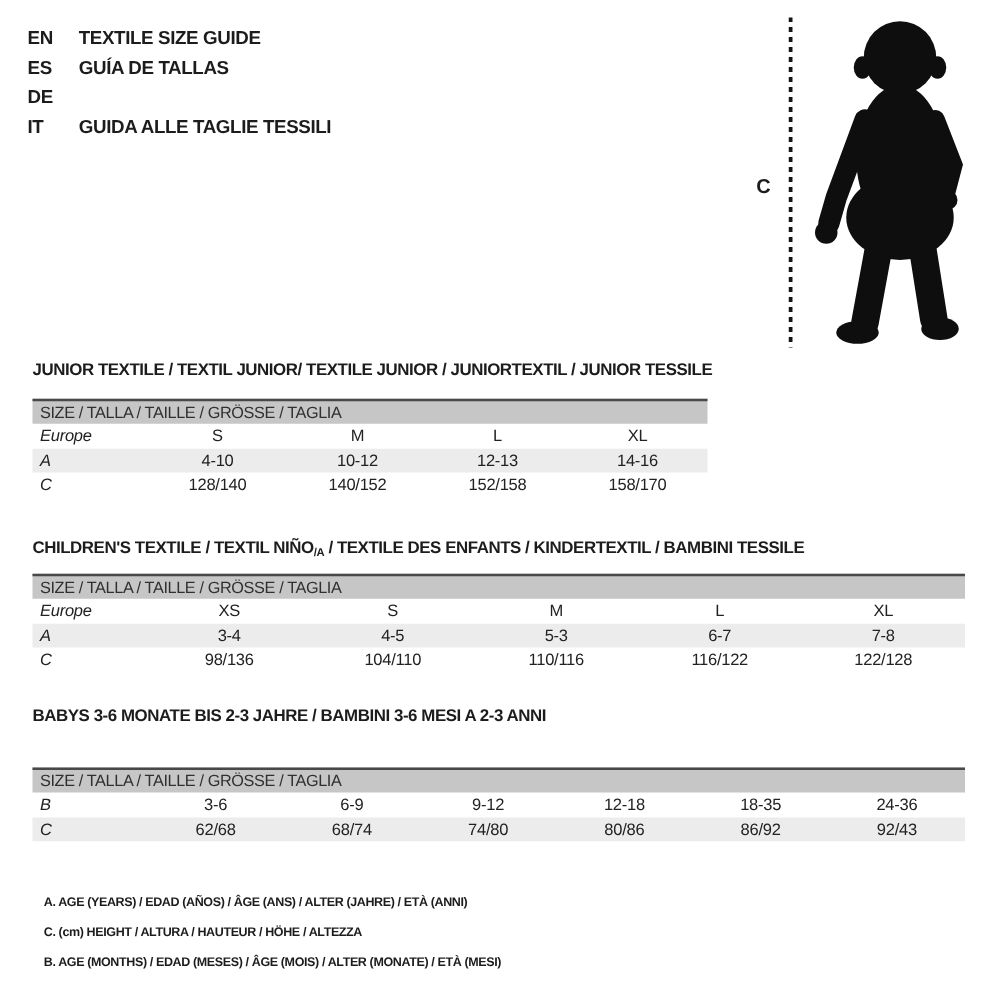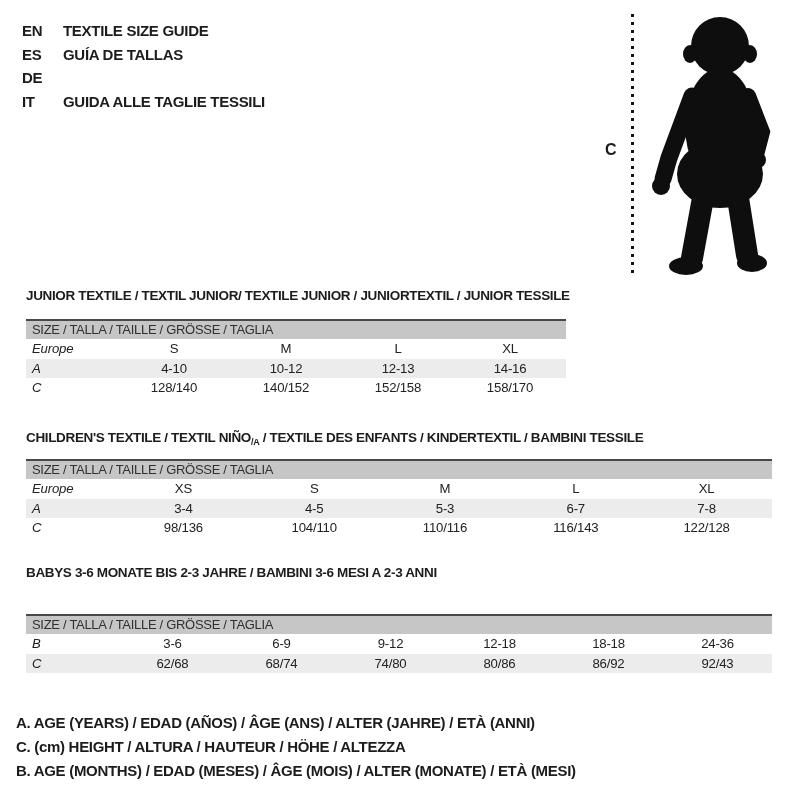--- a/index.html
+++ b/index.html
@@ -41,21 +41,21 @@
   }
   .trow{display:grid;height:19.5px;line-height:19.5px;font-size:13.2px;letter-spacing:-0.2px;color:#222;}
   .t1 .trow{grid-template-columns:92px repeat(4,1fr);}
   .t2 .trow{grid-template-columns:92px repeat(5,1fr);}
   .t3 .trow{grid-template-columns:92px repeat(6,1fr);}
   .shaded{background:#ececec;}
   .cl{padding-left:6px;text-align:left;font-style:italic;}
   .cc{text-align:center;}
 
   
-  .notes{left:16px;top:711px;font-weight:700;font-size:15px;line-height:24.2px;letter-spacing:-0.3px;}
+  .notes{left:35px;top:711px;font-weight:700;font-size:10px;line-height:24.2px;letter-spacing:-0.3px;}
 </style>
 </head>
 <body>
 
 <div class="abs lang-block">
   <div class="lang-row">
     <span class="lang-code">EN</span>
     <span class="lang-label">TEXTILE SIZE GUIDE</span>
   </div>
   <div class="lang-row">
@@ -136,37 +136,37 @@
     <span class="cc">4-5</span>
     <span class="cc">5-3</span>
     <span class="cc">6-7</span>
     <span class="cc">7-8</span>
   </div>
   <div class="trow">
     <span class="cl">C</span>
     <span class="cc">98/136</span>
     <span class="cc">104/110</span>
     <span class="cc">110/116</span>
-    <span class="cc">116/143</span>
+    <span class="cc">116/122</span>
     <span class="cc">122/128</span>
   </div>
 </div>
 
 <div class="abs sec-head h3">
   <div>BABYS 3-6 MONATE BIS 2-3 JAHRE / BAMBINI 3-6 MESI A 2-3 ANNI</div>
 </div>
 <div class="abs tbl t3">
   <div class="sizebar">SIZE / TALLA / TAILLE / GRÖSSE / TAGLIA</div>
   <div class="trow">
     <span class="cl">B</span>
     <span class="cc">3-6</span>
     <span class="cc">6-9</span>
     <span class="cc">9-12</span>
     <span class="cc">12-18</span>
-    <span class="cc">18-18</span>
+    <span class="cc">18-35</span>
     <span class="cc">24-36</span>
   </div>
   <div class="trow shaded">
     <span class="cl">C</span>
     <span class="cc">62/68</span>
     <span class="cc">68/74</span>
     <span class="cc">74/80</span>
     <span class="cc">80/86</span>
     <span class="cc">86/92</span>
     <span class="cc">92/43</span>

